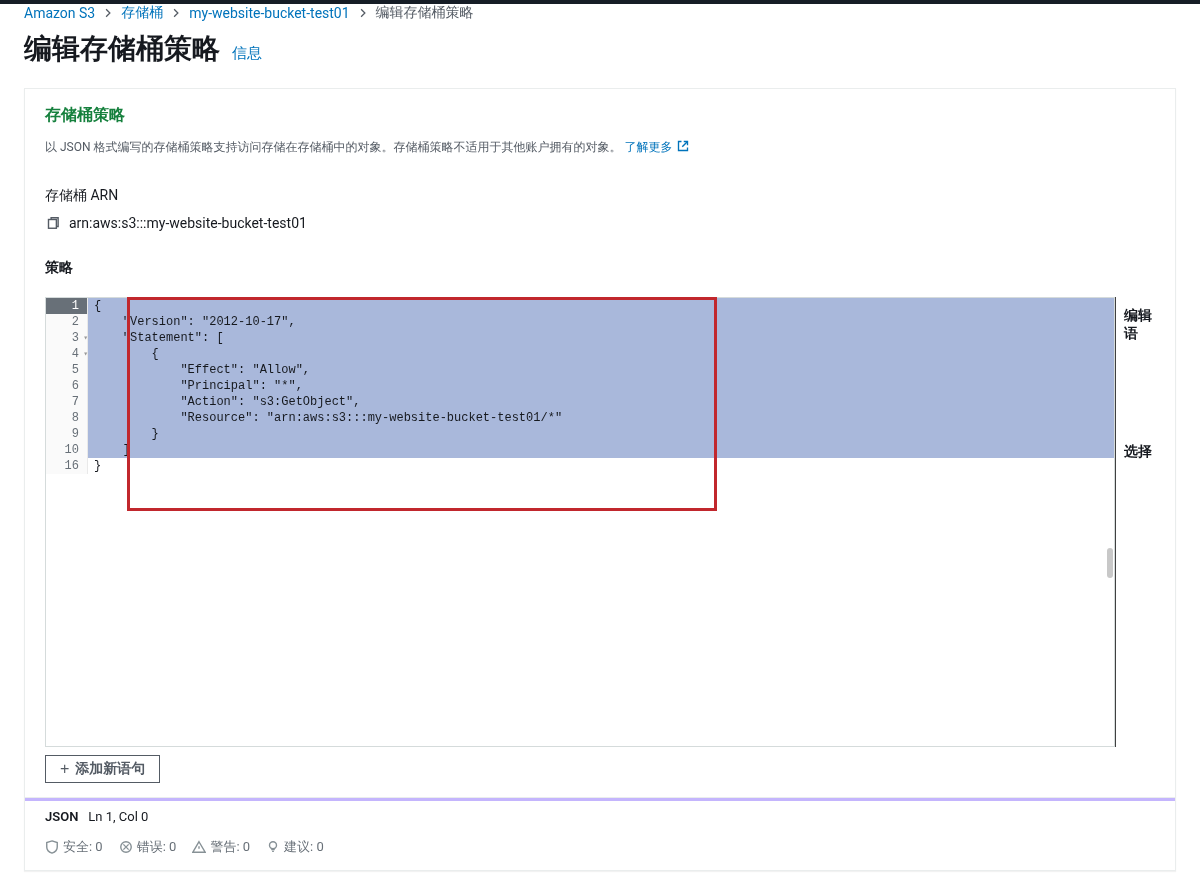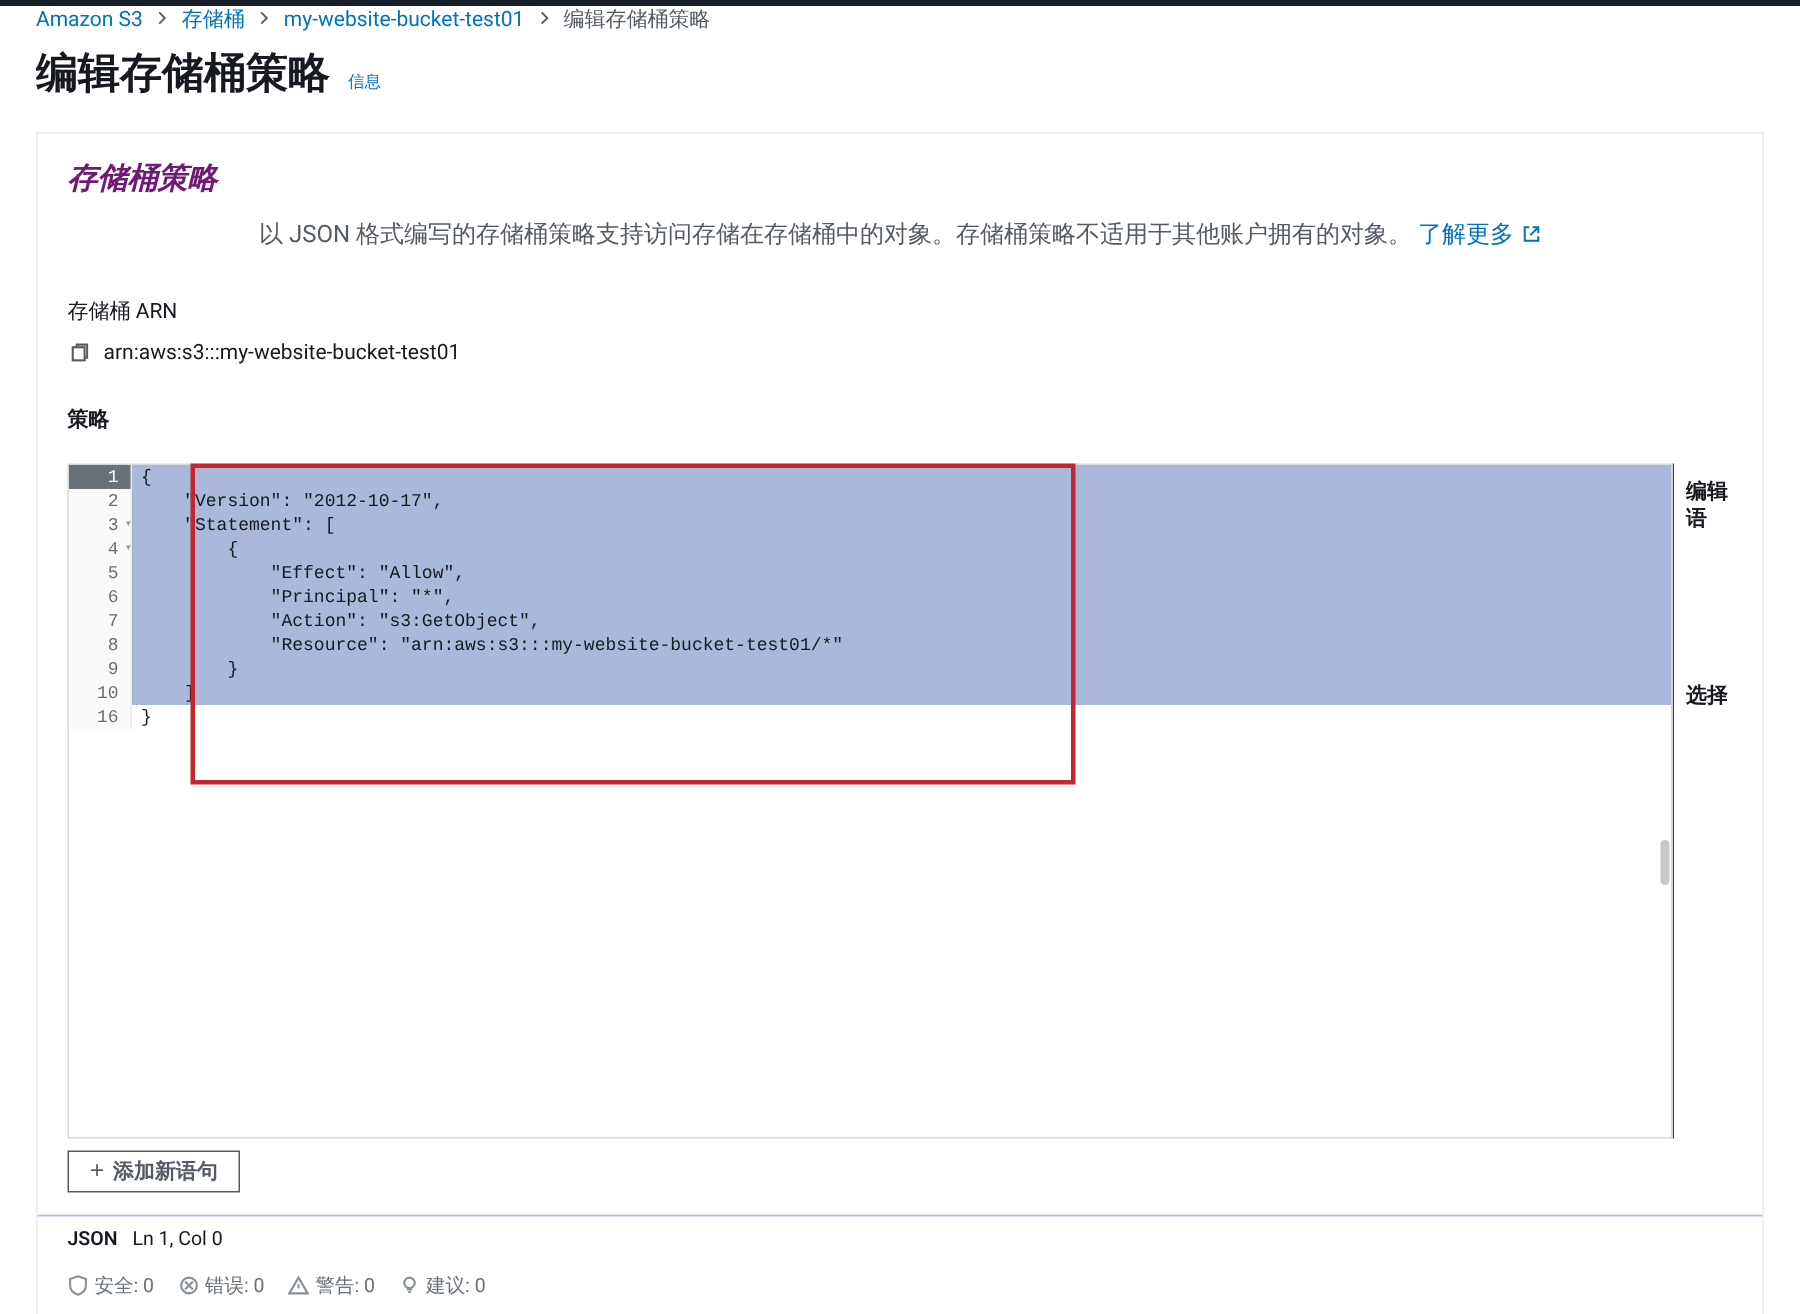--- a/index.html
+++ b/index.html
@@ -46,44 +46,42 @@
       gap: 12px;
       padding: 8px 24px 20px 24px;
     }
     .page-title {
       font-size: 28px;
       font-weight: 700;
       color: #16191f;
     }
     .info-link {
       color: #0073bb;
-      font-size: 11px;
+      font-size: 15px;
       text-decoration: none;
     }
     .content-panel {
       margin: 0 24px 24px 24px;
       border: 1px solid #eaeded;
       background: #ffffff;
       box-shadow: 0 1px 1px rgba(0,0,0,0.05);
     }
     .panel-header {
       padding: 16px 20px 12px 20px;
     }
     .panel-title {
-      font-size: 20px;
+      font-size: 16px;
       font-weight: 700;
-      color: #701a75;
-      font-style: italic;
+      color: #15803d;
     }
     .panel-desc {
       padding: 0 20px 16px 20px;
-      font-size: 16px;
+      font-size: 12px;
       color: #545b64;
       line-height: 1.5;
-      text-align: center;
     }
     .panel-desc a {
       color: #0073bb;
       text-decoration: none;
     }
     .external-icon {
       display: inline-block;
       vertical-align: middle;
       margin-left: 2px;
     }
@@ -212,21 +210,21 @@
       height: 1px;
       background: #eaeded;
       margin: 14px 0 0 0;
     }
     .status-row {
       display: flex;
       align-items: center;
       padding: 8px 20px;
       font-size: 13px;
       color: #16191f;
-      border-top: 1px solid #c4b5fd;
+      border-top: 3px solid #c4b5fd;
       gap: 10px;
     }
     .status-row .json-tag {
       font-weight: 600;
     }
     .diag-row {
       display: flex;
       align-items: center;
       gap: 16px;
       padding: 6px 20px 14px 20px;

